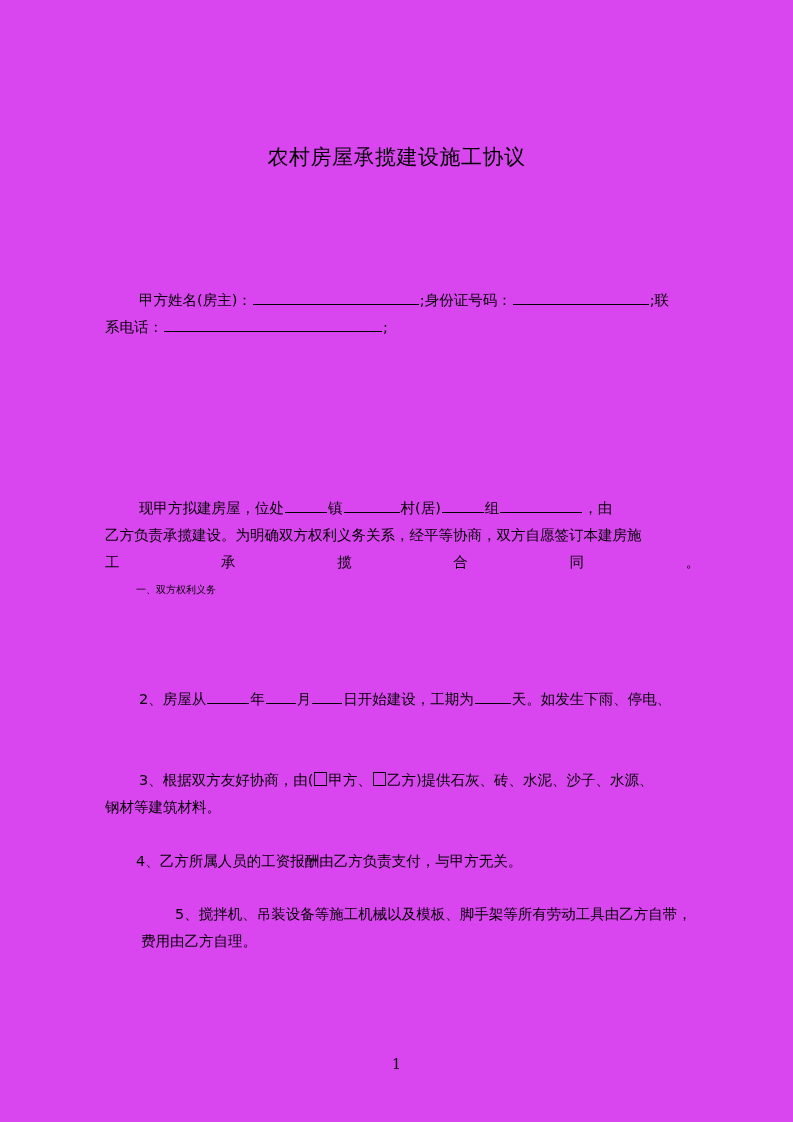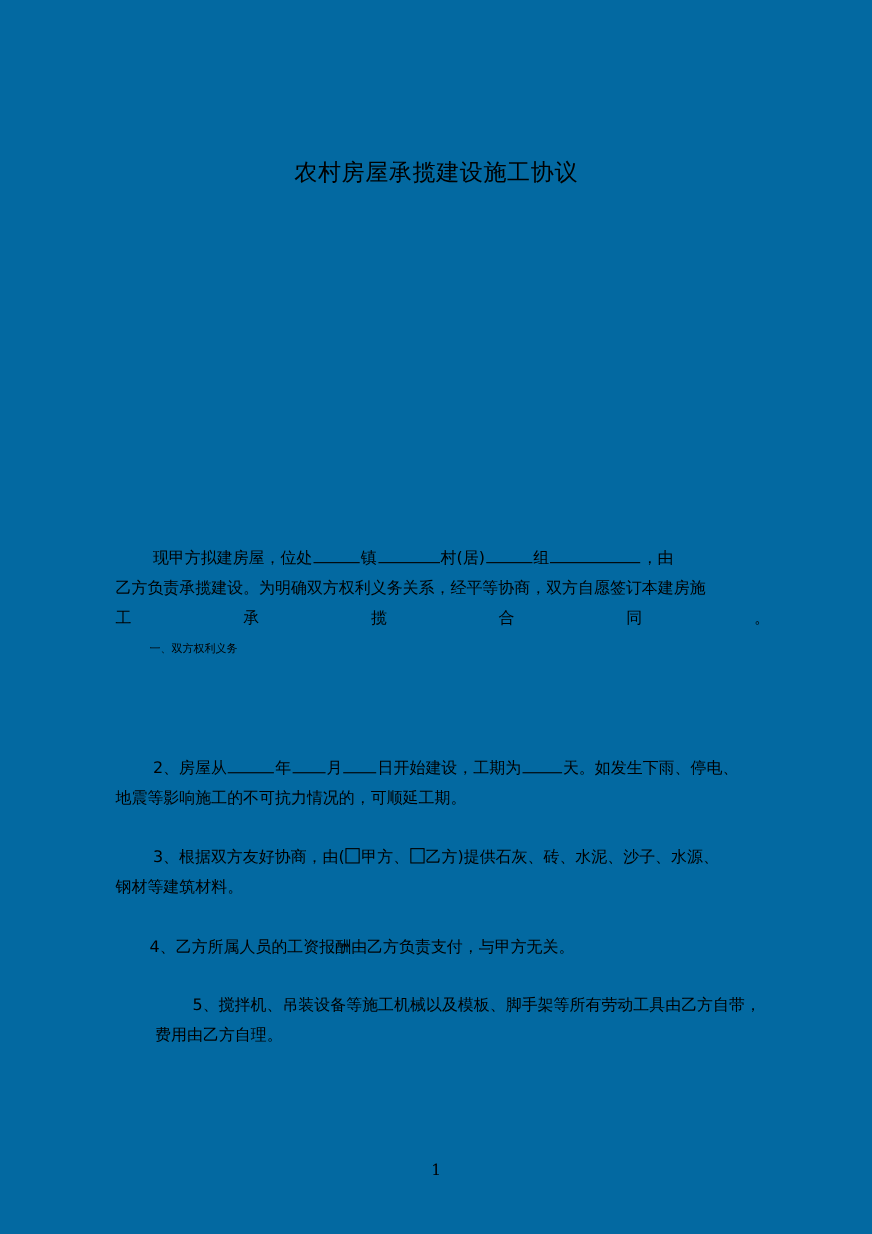--- a/index.html
+++ b/index.html
@@ -1,20 +1,20 @@
 <!DOCTYPE html>
 <html><head>
   <meta charset="utf-8">
   <style>
     html, body { margin: 0; padding: 0; background: #ffffff; }
     body {
       width: 793px; height: 1122px; position: relative; overflow: hidden;
       font-family: "DejaVu Sans", sans-serif; color: #000;
     }
-    .page { position: absolute; left: 0; top: 0; width: 793px; height: 1122px; background: #0369a1; }
+    .page { position: absolute; left: 0; top: 0; width: 793px; height: 1122px; background: #d946ef; }
     .title {
       position: absolute; top: 143px; left: 0; width: 793px; text-align: center;
       font-size: 21px; letter-spacing: 0.5px;
     }
     .para {
       position: absolute; left: 105px; width: 595px;
       font-size: 14.5px; line-height: 27px; margin: 0;
     }
     .indent { display: inline-block; width: 34px; }
     .u { display: inline-block; border-bottom: 1px solid #000; height: 14px; vertical-align: baseline; margin: 0 1px; }
@@ -26,41 +26,44 @@
     }
     .box { display: inline-block; width: 11px; height: 12px; border: 1px solid #000; vertical-align: -1px; margin: 0 1px; }
   </style>
 </head>
 <body>
 
 <div class="page">
 
   <div class="title">农村房屋承揽建设施工协议</div>
 
+  <div class="para" style="top:287px;">
+    <span class="indent"></span><span>甲方姓名(房主)：</span><span class="u" style="width:166px"></span><span>;身份证号码：</span><span class="u" style="width:136px"></span><span>;联</span><br>
+    <span>系电话：</span><span class="u" style="width:218px"></span><span>;</span>
+  </div>
 
 
   <div class="para" style="top:449px;margin-top:46px;">
     <span class="indent"></span><span>现甲方拟建房屋，位处</span><span class="u" style="width:42px"></span><span>镇</span><span class="u" style="width:56px"></span><span>村(居)</span><span class="u" style="width:42px"></span><span>组</span><span class="u" style="width:82px"></span><span>，由</span><br>
     <span>乙方负责承揽建设。为明确双方权利义务关系，经平等协商，双方自愿签订本建房施</span><br>
     <div class="spread">
       <span>工</span>
       <span>承</span>
       <span>揽</span>
       <span>合</span>
       <span>同</span>
       <span>。</span>
     </div>
   </div>
 
   <div class="heading">一、双方权利义务</div>
 
 
   <div class="para" style="top:686px;">
     <span class="indent"></span><span>2、房屋从</span><span class="u" style="width:42px"></span><span>年</span><span class="u" style="width:30px"></span><span>月</span><span class="u" style="width:30px"></span><span>日开始建设，工期为</span><span class="u" style="width:36px"></span><span>天。如发生下雨、停电、</span><br>
-    <span>地震等影响施工的不可抗力情况的，可顺延工期。</span>
   </div>
 
   <div class="para" style="top:767px;">
     <span class="indent"></span><span>3、根据双方友好协商，由(</span><span class="box"></span><span>甲方、</span><span class="box"></span><span>乙方)</span><span>提供石灰、砖、水泥、沙子、水源、</span><br>
     <span>钢材等建筑材料。</span>
   </div>
 
   <div class="para" style="top:848px; left:136px; width:564px;">4、乙方所属人员的工资报酬由乙方负责支付，与甲方无关。</div>
 
   <div class="para" style="top:901px;margin-left:36px;">

